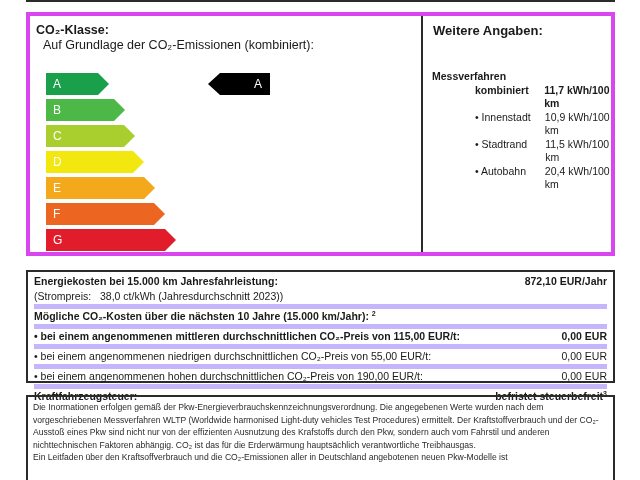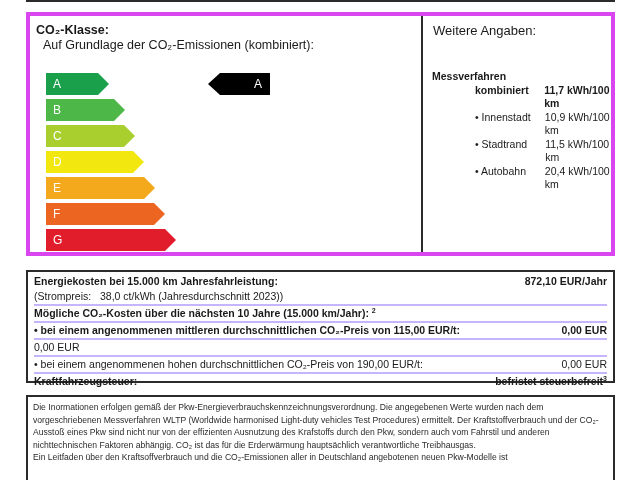--- a/index.html
+++ b/index.html
@@ -13,31 +13,31 @@
 
   .co2-title { position: absolute; left: 6px; top: 7px; font-size: 12.5px; font-weight: bold; }
   .co2-sub { position: absolute; left: 13px; top: 22px; font-size: 12.5px; }
 
   .bar { position: absolute; left: 16px; height: 22px; color: #ffffff; font-size: 12px; line-height: 22px; padding-left: 7px; }
   .bar::after { content: ""; position: absolute; top: 0; right: -11px; border-top: 11px solid transparent; border-bottom: 11px solid transparent; border-left: 11px solid; border-left-color: inherit; }
 
   .indicator { position: absolute; left: 190px; top: 57px; width: 50px; height: 22px; background: #000; color: #fff; font-size: 12px; line-height: 22px; text-align: right; padding-right: 8px; }
   .indicator::before { content: ""; position: absolute; left: -12px; top: 0; border-top: 11px solid transparent; border-bottom: 11px solid transparent; border-right: 12px solid #000; }
 
-  .weitere-title { position: absolute; left: 403px; top: 7px; font-size: 13px; font-weight: normal; }
+  .weitere-title { position: absolute; left: 403px; top: 7px; font-size: 13px; font-weight: bold; }
   .strom { position: absolute; left: 402px; top: 54px; width: 180px; font-size: 10.5px; line-height: 13.5px; }
   .strom .hdr { font-weight: bold; }
   .strom .row { display: flex; justify-content: space-between; padding-left: 43px; }
   .strom .row.bold { font-weight: bold; }
   .strom .lbl { width: 85px; }
 
   .box2 { position: absolute; left: 26px; top: 270px; width: 589px; height: 113px; border: 2px solid #2b2b2b; padding: 2px 6px; font-size: 10.5px; line-height: 15px; }
   .box2 .row { display: flex; justify-content: space-between; white-space: nowrap; }
   .box2 .bold { font-weight: bold; }
-  .box2 .sep { border-bottom: 2px solid #c4b5fd; }
+  .box2 .sep { border-bottom: 5px solid #c4b5fd; }
   .box2 .price-label { display: inline-block; width: 66px; }
   sup { font-size: 7px; line-height: 0; }
 
   .box3 { position: absolute; left: 26px; top: 395px; width: 589px; height: 100px; border: 2px solid #2b2b2b; padding: 4px 5px; font-size: 8.6px; line-height: 12.5px; color: #2a2a2a; }
 </style>
 </head>
 <body>
 
 <div class="top-strip"></div>
 
@@ -88,20 +88,21 @@
     <span><span class="price-label">(Strompreis:</span><span>38,0 ct/kWh (Jahresdurchschnitt 2023))</span></span>
   </div>
   <div class="row bold sep">
     <span><span>Mögliche CO₂-Kosten über die nächsten 10 Jahre (15.000 km/Jahr):</span> <sup>2</sup></span>
   </div>
   <div class="row bold sep">
     <span>• bei einem angenommenen mittleren durchschnittlichen CO₂-Preis von 115,00 EUR/t:</span>
     <span>0,00 EUR</span>
   </div>
   <div class="row sep">
+    <span>• bei einem angenommenen niedrigen durchschnittlichen CO₂-Preis von 55,00 EUR/t:</span>
     <span>0,00 EUR</span>
   </div>
   <div class="row sep">
     <span>• bei einem angenommenen hohen durchschnittlichen CO₂-Preis von 190,00 EUR/t:</span>
     <span>0,00 EUR</span>
   </div>
   <div class="row bold">
     <span>Kraftfahrzeugsteuer:</span>
     <span><span>befristet steuerbefreit</span><sup>3</sup></span>
   </div>

